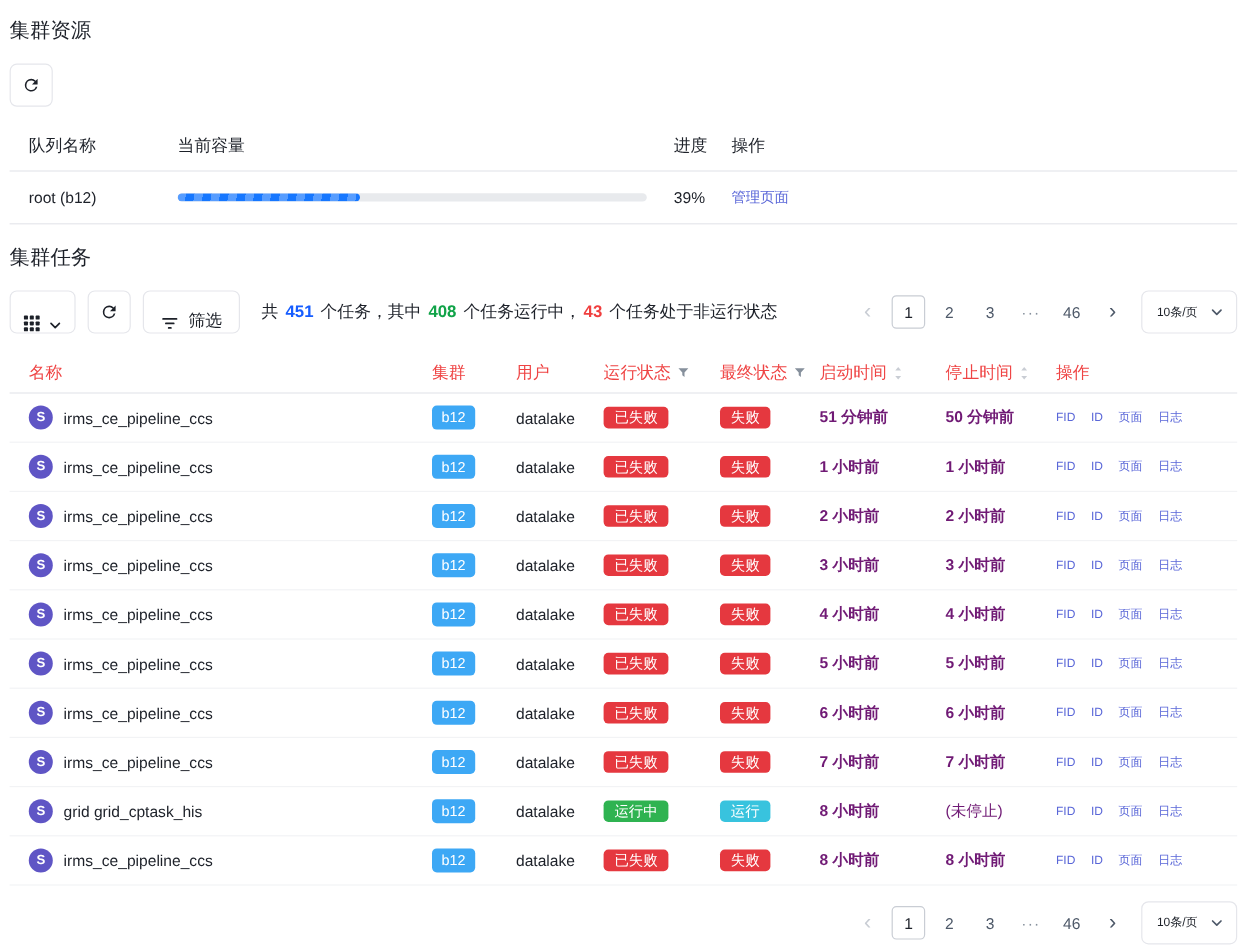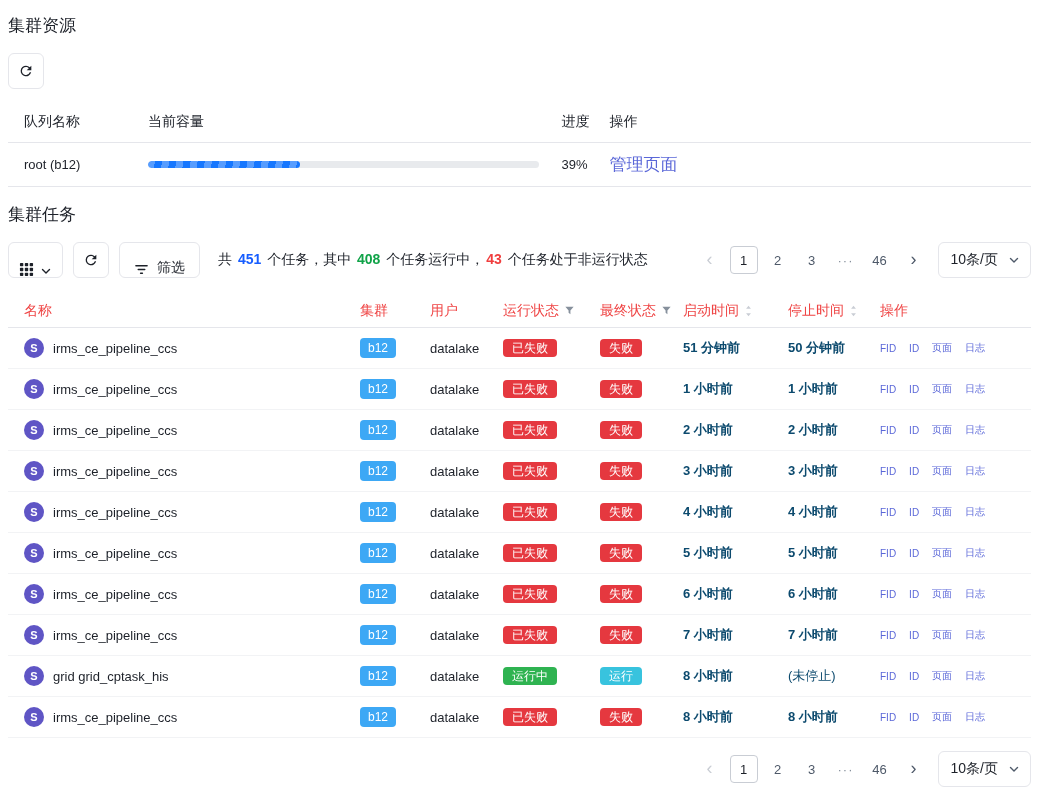--- a/index.html
+++ b/index.html
@@ -36,21 +36,21 @@
   .res-row > :nth-child(4) { justify-self: start; }
   .res-head { height: 42px; border-bottom: 1px solid #e5e6eb; font-weight: 500; font-size: 14px; }
   .res-data { height: 44px; border-bottom: 1px solid #e5e6eb; font-size: 13px; }
   .res-row > :nth-child(4) { padding-left: 0; min-width: 98px; }
   .cap-cell { padding-right: 23px; }
   .bar { height: 7px; border-radius: 4px; background: #e8eaed; overflow: hidden; }
   .bar-fill {
     height: 100%; border-radius: 4px; background: var(--progress);
     background-image: repeating-linear-gradient(100deg, rgba(255,255,255,.28) 0 7px, transparent 7px 14px);
   }
-  a.link { color: var(--link); text-decoration: none; cursor: pointer; font-size: 17px; }
+  a.link { color: var(--link); text-decoration: none; cursor: pointer; font-size: 12px; }
 
   
   .tasks-title { margin-top: 16px; }
   .toolbar { display: flex; align-items: center; gap: 10px; margin-top: 16px; }
   .summary { margin-left: 8px; font-size: 14px; color: #1d2129; white-space: nowrap; }
   .num { font-weight: 700; margin: 0 2px; }
   .num-blue { color: var(--numblue); } .num-green { color: var(--numgreen); } .num-red { color: var(--numred); }
   .toolbar .pagination { margin-left: auto; }
 
   
@@ -61,21 +61,21 @@
   }
   .pg-item.active { border: 1px solid #c9cdd4; color: #1d2129; background: #fff; }
   .pg-chevron { font-size: 18px; line-height: 1; padding-bottom: 2px; }
   .pg-chevron.disabled { color: #c9cdd4; cursor: default; }
   .pg-ellipsis { color: #86909c; letter-spacing: 1px; cursor: default; }
 
   
   .select {
     height: 36px; border: 1px solid #e5e6eb; border-radius: 6px; background: #fff;
     display: inline-flex; align-items: center; gap: 10px; padding: 0 10px 0 12px;
-    font-size: 14px; cursor: pointer; color: #1d2129;
+    font-size: 10px; cursor: pointer; color: #1d2129;
   }
   .select svg { color: #4e5969; }
 
   
   .ttable { margin-top: 16px; }
   .thead, .trow {
     display: grid; grid-template-columns: 336px 70px 73px 97px 83px 105px 92px 1fr;
     align-items: center; padding-left: 16px; padding-right: 8px;
   }
   .thead { height: 34px; border-bottom: 1px solid #e5e6eb; font-weight: 500; font-size: 14px; color: #ef4444; }
@@ -92,21 +92,21 @@
     display: inline-flex; align-items: center; justify-content: center; height: 20px;
     padding: 0 8px; border-radius: 4px; background: var(--cluster); color: #fff; font-size: 12px;
   }
   .badge {
     display: inline-flex; align-items: center; justify-content: center; height: 18px;
     padding: 0 9px; border-radius: 4px; color: #fff; font-size: 12px; white-space: nowrap;
   }
   .badge.fail { background: var(--red); }
   .badge.success { background: var(--green); }
   .badge.processing { background: var(--cyan); }
-  .time { font-weight: 700; font-size: 13px; color: #0c4a6e; }
+  .time { font-weight: 700; font-size: 13px; color: #701a75; }
   .time.plain { font-weight: 400; }
   .actions { display: flex; align-items: center; gap: 13px; }
   .act-link { color: var(--link); font-size: 10px; text-decoration: none; cursor: pointer; white-space: nowrap; }
 
   .footer-bar { display: flex; align-items: center; justify-content: flex-end; gap: 10px; margin-top: 13px; }
 
   svg { display: block; }
 </style>
 </head>
 <body>

